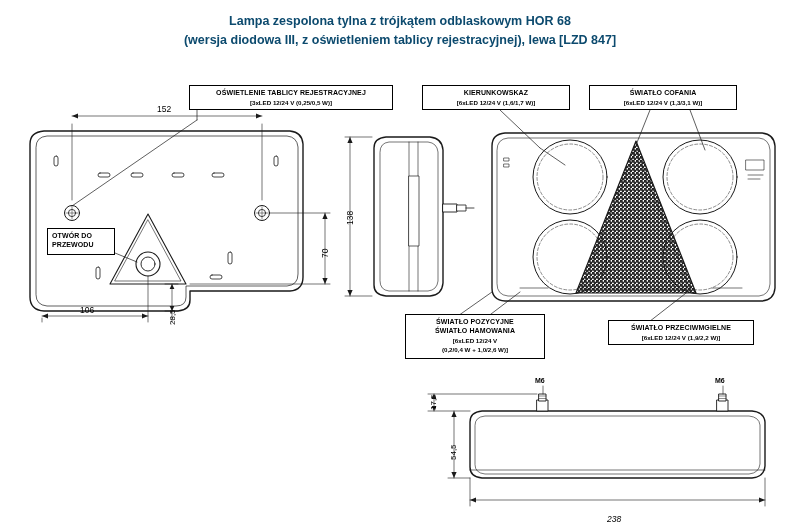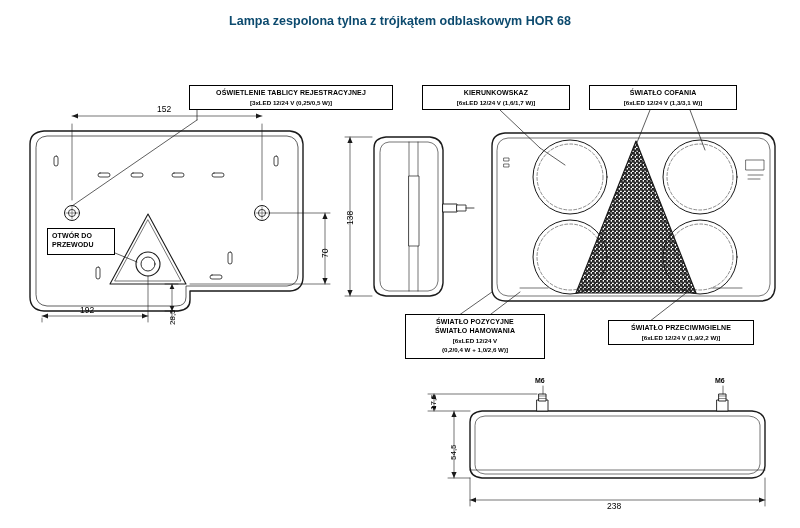--- a/index.html
+++ b/index.html
@@ -79,20 +79,21 @@
     white-space: nowrap;
   }
 </style>
 </head>
 <body>
 
 <div id="page">
 
   <div class="title-block">
     <div>Lampa zespolona tylna z trójkątem odblaskowym HOR 68</div>
+    <div>(wersja diodowa III, z oświetleniem tablicy rejestracyjnej), lewa [LZD 847]</div>
   </div>
 
   <svg id="svg-root" viewBox="0 0 800 528">
     <g fill="none" stroke="#1a1a1a" stroke-width="1.1" stroke-linejoin="round" stroke-linecap="round">
 
       <g>
 
         <path d="M 30 144
                  Q 30 132 44 131
                  L 290 131
@@ -382,24 +383,24 @@
     <span class="c2">[6xLED 12/24 V</span>
     <span class="c3">(0,2/0,4 W + 1,0/2,6 W)]</span>
   </div>
 
   <div class="callout" style="left:608px; top:320px; width:146px; height:25px;">
     <span class="c1">ŚWIATŁO PRZECIWMGIELNE</span>
     <span class="c2">[6xLED 12/24 V (1,9/2,2 W)]</span>
   </div>
 
   <div class="dimtext" style="left:157px; top:104px;text-align:right;">152</div>
-  <div class="dimtext" style="left:80px; top:305px;">192</div>
+  <div class="dimtext" style="left:80px; top:305px;">106</div>
   <div class="dimtext rot" style="left:320px; top:258px;">70</div>
   <div class="dimtext rot" style="left:168px; top:325px; font-size:8px;">28,5</div>
   <div class="dimtext rot" style="left:345px; top:225px;">138</div>
   <div class="dimtext rot" style="left:429px; top:410px; font-size:8px;">17,5</div>
   <div class="dimtext rot" style="left:449px; top:460px; font-size:8px;">54,5</div>
-  <div class="dimtext" style="left:607px; top:501px;">238</div>
+  <div class="dimtext" style="left:607px; top:514px;font-style:italic;">238</div>
 
   <div class="smalllabel" style="left:535px; top:377px;">M6</div>
   <div class="smalllabel" style="left:715px; top:377px;">M6</div>
 
 </div>
 
 </body></html>

